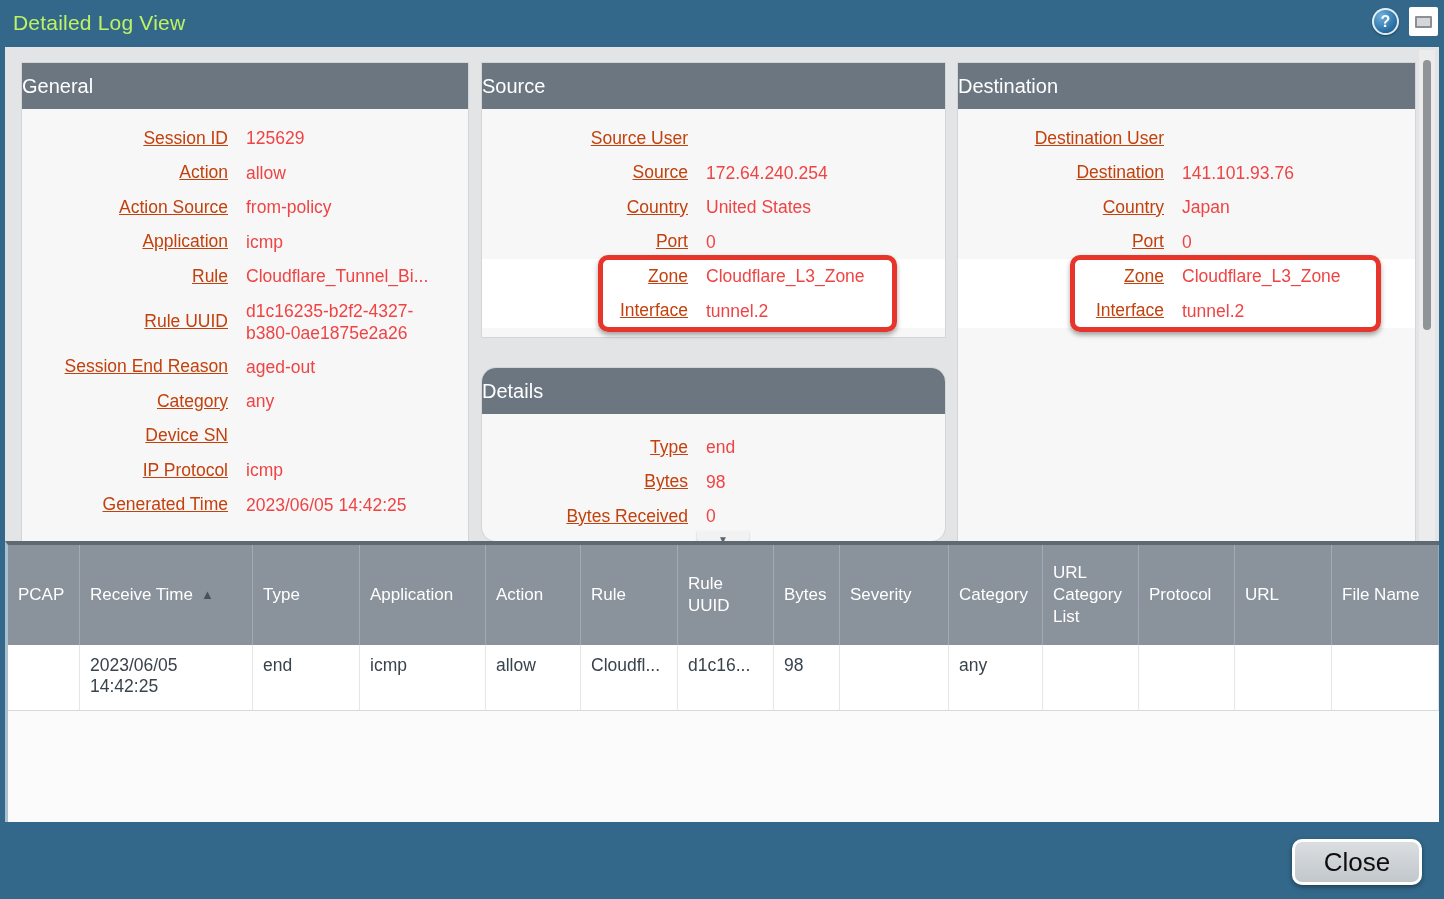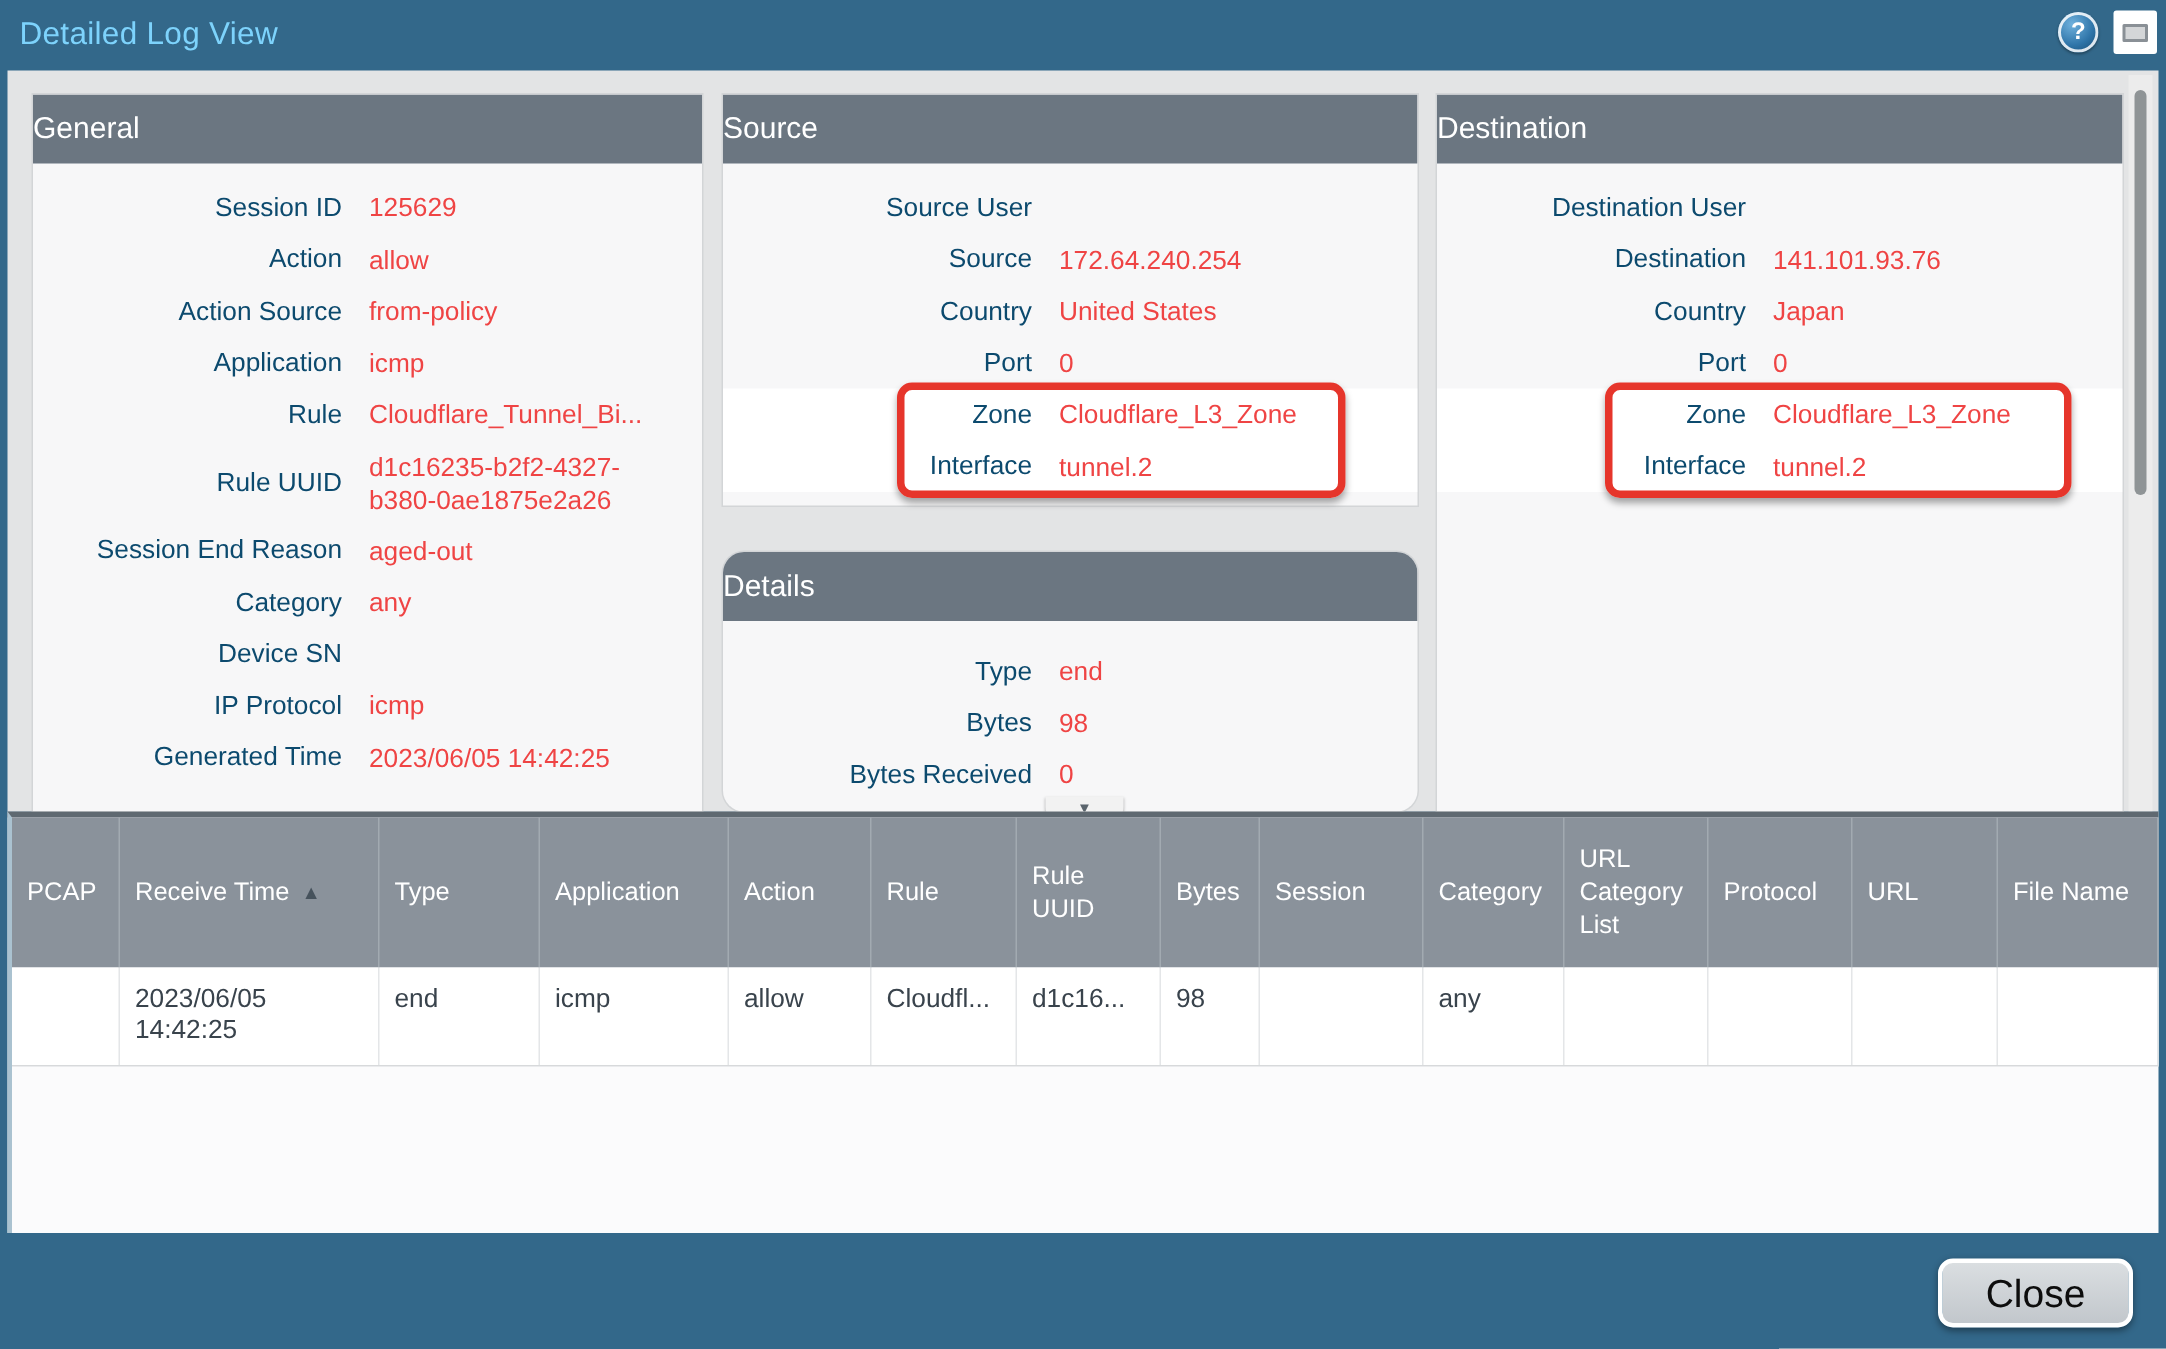--- a/index.html
+++ b/index.html
@@ -1,38 +1,38 @@
 <!DOCTYPE html>
 <html><head>
 <meta charset="utf-8">
 <style>
   * { margin:0; padding:0; box-sizing:border-box; }
   html,body { width:1444px; height:899px; font-family:"Liberation Sans", sans-serif; }
   body { position:relative; background:#33688a; overflow:hidden; }
 
   
   .titlebar { position:absolute; left:0; top:0; width:1444px; height:47px; background:#33688a; }
-  .title { position:absolute; left:13px; top:11px; color:#7dd3fc; font-size:21px; letter-spacing:0.2px; }
+  .title { position:absolute; left:13px; top:11px; color:#bef264; font-size:21px; letter-spacing:0.2px; }
   .help-btn { position:absolute; left:1372px; top:8px; width:27px; height:27px; border-radius:50%;
               background:radial-gradient(circle at 35% 30%, #6fb1dd 0%, #2e74a8 55%, #16456b 100%);
               box-shadow:0 0 0 2px rgba(255,255,255,0.85) inset, 0 1px 2px rgba(0,0,0,0.4);
               color:#fff; font-size:16px; font-weight:bold; text-align:center; line-height:27px; cursor:pointer; }
   .win-btn { position:absolute; left:1409px; top:7px; width:29px; height:29px; background:#fff; border-radius:2px;
              display:flex; align-items:center; justify-content:center; cursor:pointer; }
   .win-btn .inner { width:17px; height:12px; border:2px solid #8a9096; background:#d4d6d8; border-radius:1px; }
 
   
   .content { position:absolute; left:5px; top:47px; width:1434px; height:494px; background:#e3e4e5; }
 
   .panel { position:absolute; background:#f7f7f8; overflow:hidden; box-shadow:0 0 0 1px #d3d5d7; }
   .panel-header { height:46px; background:#6b7681; color:#fff; font-size:20px; line-height:46px;
                   font-weight:400; }
   .panel-body { padding-top:12px; }
   .prow { display:flex; min-height:34.5px; align-items:center; }
-  .prow .lbl { width:206px; flex:none; text-align:right; color:#0c4a6e; font-size:17.5px; }
+  .prow .lbl { width:206px; flex:none; text-align:right; color:#c2410c; font-size:17.5px;text-decoration:underline; }
   .prow .val { flex:1; min-width:0; margin-left:18px; color:#ef4444; font-size:17.5px;
                line-height:22px; padding-right:10px; overflow-wrap:break-word; }
   .prow.tall { min-height:56px; }
   .prow.hl-row { background:#ffffff; }
 
   #panel-general { left:22px; top:63px; width:446px; height:478px; }
   #panel-source { left:482px; top:63px; width:463px; height:274px; }
   #panel-details { left:482px; top:368px; width:463px; height:173px; }
   #panel-destination { left:958px; top:63px; width:457px; height:478px; }
 
@@ -247,21 +247,21 @@
     <div class="th c5">
         <span>Rule</span>
       </div>
     <div class="th c6">
         <span>Rule UUID</span>
       </div>
     <div class="th c7">
         <span>Bytes</span>
       </div>
     <div class="th c8">
-        <span>Session</span>
+        <span>Severity</span>
       </div>
     <div class="th c9">
         <span>Category</span>
       </div>
     <div class="th c10">
         <span>URL Category List</span>
       </div>
     <div class="th c11">
         <span>Protocol</span>
       </div>

